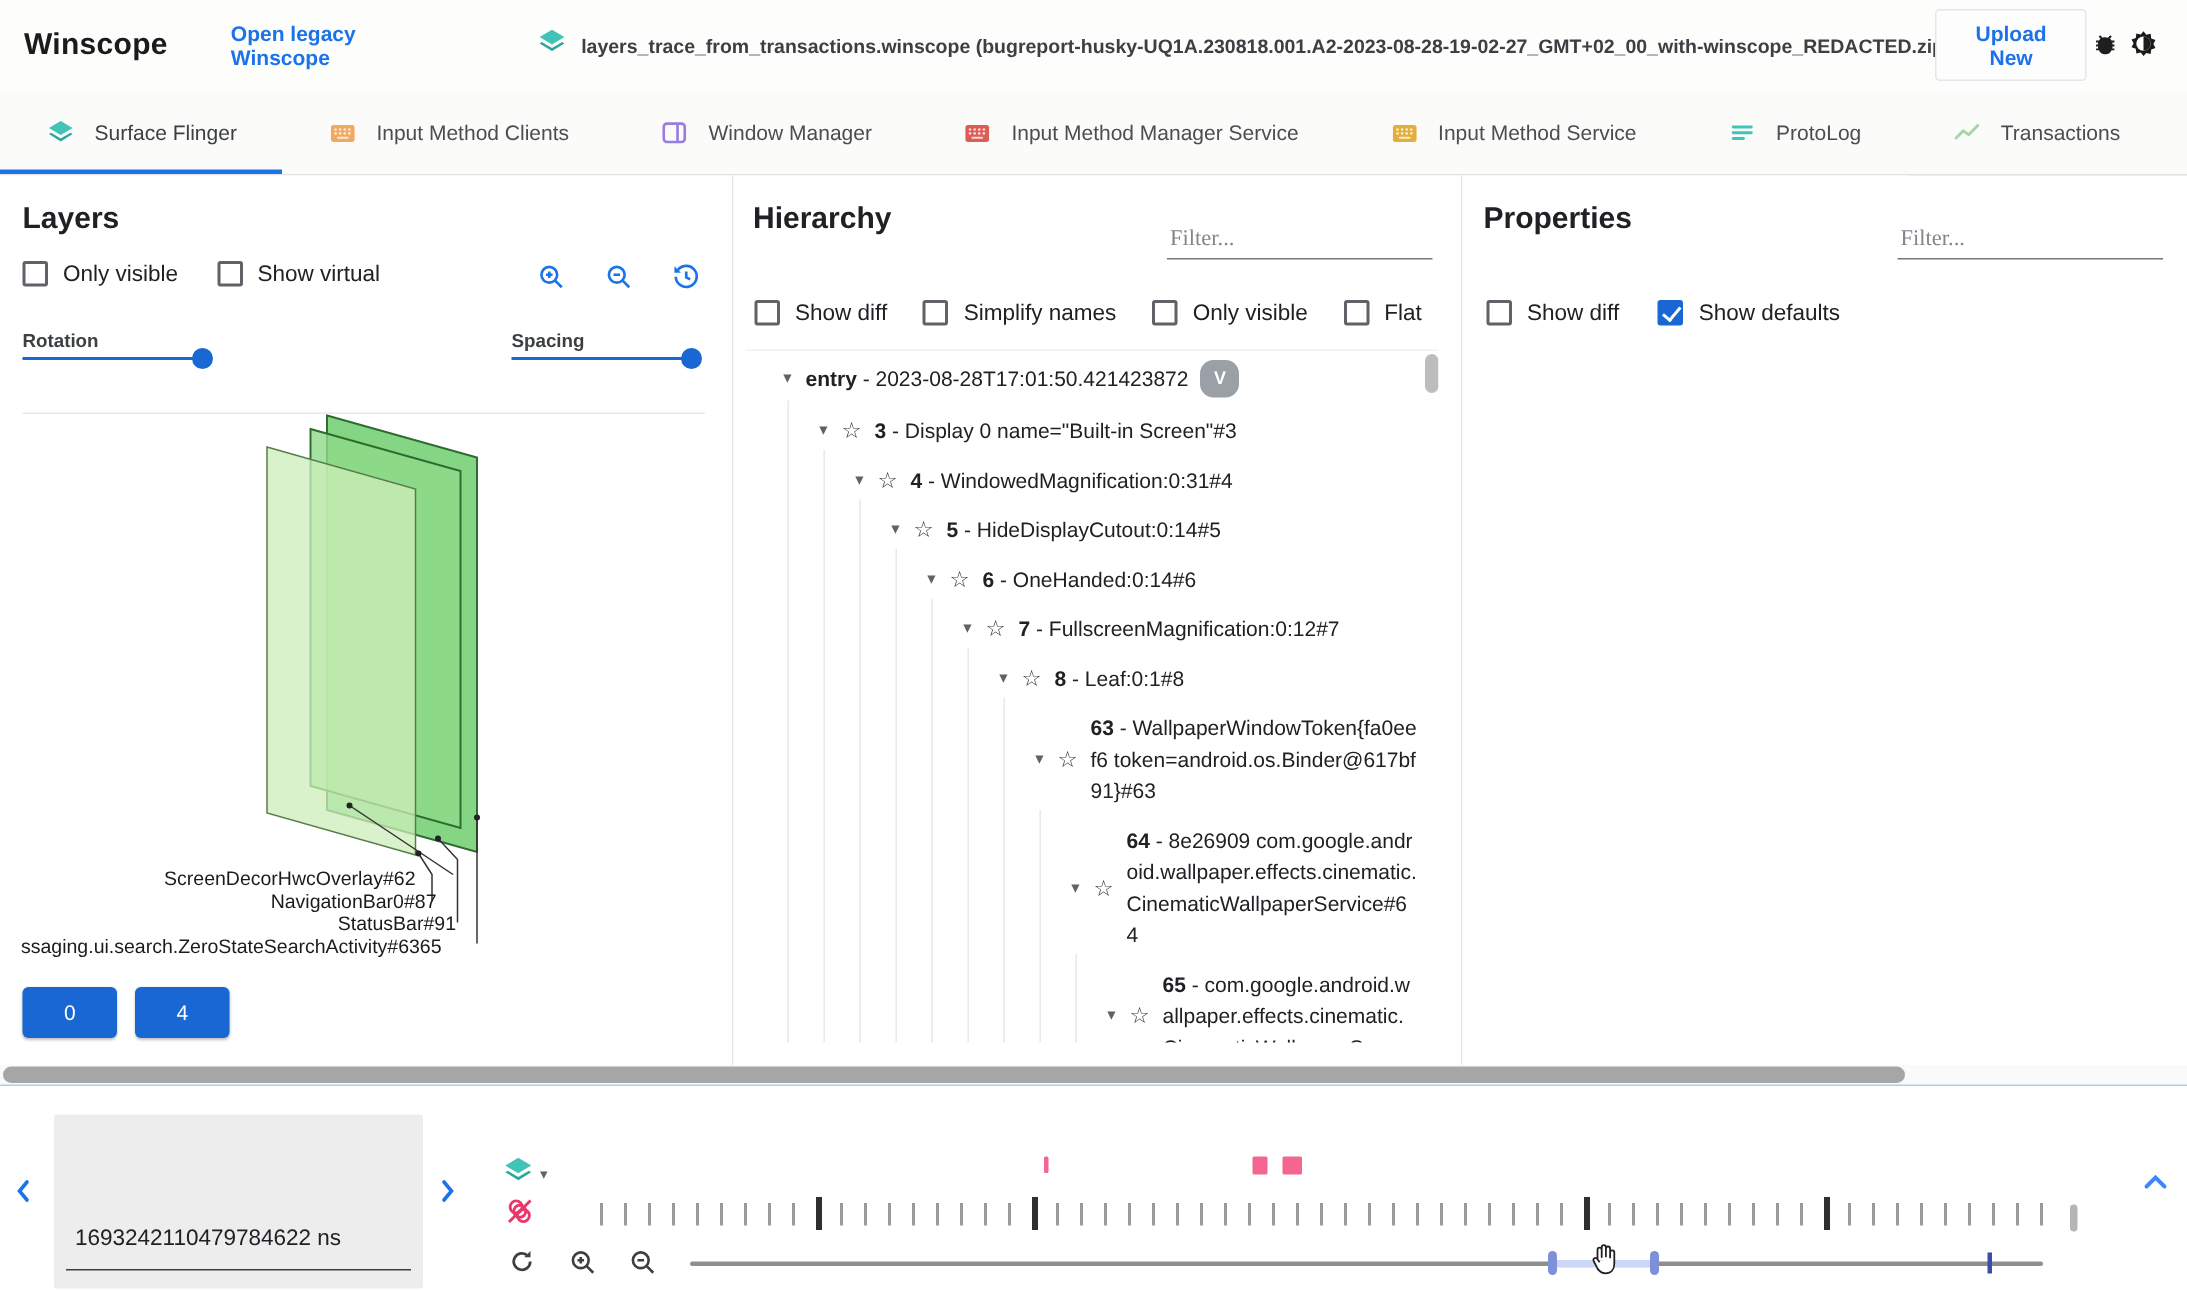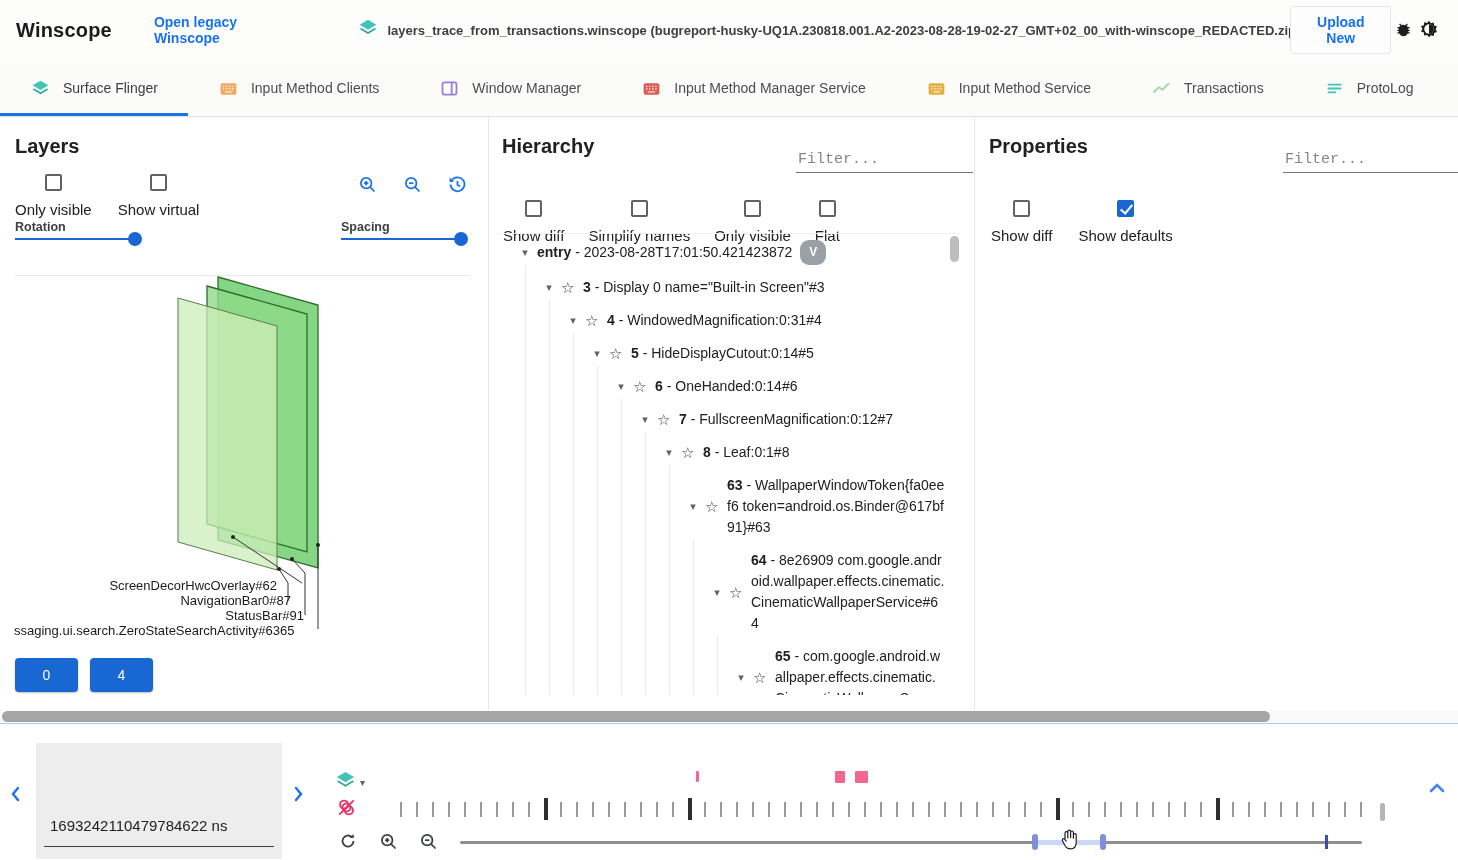--- a/index.html
+++ b/index.html
@@ -25,39 +25,39 @@
 
   
   .main { position:absolute; left:0; top:117px; width:1272px; height:593px; display:flex; }
   .panel { position:relative; height:593px; background:#fff; }
   .panel-title { font-size:20px; font-weight:bold; color:#202124; }
   #layers-panel { width:489px; border-right:1px solid #e6e6e6; }
   #hierarchy-panel { width:486px; border-right:1px solid #e6e6e6; }
   #properties-panel { flex:1; }
 
   .cb-row { display:flex; align-items:center; gap:26px; font-size:15px; color:#202124; }
-  .cb { display:flex; align-items:center; gap:10px; cursor:pointer;flex-direction:column; }
+  .cb { display:flex; align-items:center; gap:10px; cursor:pointer; }
   .box { width:17px; height:17px; border:2px solid #5f6368; border-radius:2px; background:#fff; flex:0 0 auto; position:relative; }
   .box.checked { background:#1967d2; border-color:#1967d2; }
   .box.checked::after { content:""; position:absolute; left:4px; top:0px; width:5px; height:10px; border:solid #fff; border-width:0 2px 2px 0; transform:rotate(40deg); }
 
   
   .lp-cbs { position:absolute; left:15px; top:57px; }
   .lp-tools { position:absolute; right:18px; top:55px; display:flex; gap:20px; }
   .lp-tools .icon-btn svg { display:block; }
   .slider-label { position:absolute; font-size:12.5px; font-weight:bold; color:#3c4043; }
   .slider { position:absolute; height:2px; background:#1967d2; cursor:pointer; }
   .slider .thumb { position:absolute; right:-7px; top:-6px; width:14px; height:14px; border-radius:50%; background:#1967d2; }
   .lp-divider { position:absolute; left:15px; right:18px; top:158px; height:1px; background:#e9e9e9; }
   .scene-label { position:absolute; font-size:13px; color:#1b1b1b; white-space:nowrap; }
   .lp-btns { position:absolute; left:15px; top:541px; display:flex; gap:12px; }
   .blue-btn { width:63px; height:34px; background:#1967d2; color:#fff; border:none; border-radius:4px; font-size:14px; font-family:inherit; cursor:pointer; box-shadow:0 1px 2px rgba(0,0,0,.25); }
 
   
-  .filter-input { position:absolute; top:30px; width:177px; border:none; border-bottom:1px solid #747775; background:transparent; font-size:15px; font-family:Liberation Mono, monospace; padding:4px 2px; color:#202124; outline:none;margin-left:18px; }
+  .filter-input { position:absolute; top:30px; width:177px; border:none; border-bottom:1px solid #747775; background:transparent; font-size:15px; font-family:Liberation Serif, serif; padding:4px 2px; color:#202124; outline:none; }
   .filter-input::placeholder { color:#80868b; }
   .hp-cbs { position:absolute; left:14px; top:83px; gap:0; }
   .hp-cbs .cb { margin-right:24px; }
 
   
   .tree { position:absolute; left:8px; top:116px; width:462px; height:462px; overflow:hidden; border-top:1px solid #f0f0f0; }
   .guide { position:absolute; width:1px; background:#e8e8e8; }
   .trow { position:relative; display:flex; align-items:center; padding:6px 14px 6px 0; font-size:14px; line-height:21px; cursor:pointer; }
   .tcaret { width:24px; flex:0 0 auto; font-size:11px; color:#5f6368; text-align:center; }
   .tstar { width:22px; flex:0 0 auto; font-size:15px; color:#3c4043; }
@@ -183,33 +183,33 @@
             <circle cx="10" cy="12.5" r="1"></circle>
             <circle cx="13.5" cy="12.5" r="1"></circle>
             <circle cx="17" cy="12.5" r="1"></circle>
             <rect x="7.5" y="15" width="9" height="1.6" rx=".8"></rect>
           </g>
         </svg>
       <span>Input Method Service</span>
     </div>
     <div class="tab">
       <svg width="21" height="21" viewBox="0 0 24 24">
-          <polyline points="3.5,16 9,10.5 13,13.5 20,6.5" fill="none" stroke="#a5d6a7" stroke-width="2.2" stroke-linecap="round" stroke-linejoin="round"></polyline>
-        </svg>
-      <span>Transactions</span>
-    </div>
-    <div class="tab">
-      <svg width="21" height="21" viewBox="0 0 24 24">
           <g fill="#41c3b8">
             <rect x="4" y="6.5" width="16" height="2.2" rx="1.1"></rect>
             <rect x="4" y="10.9" width="16" height="2.2" rx="1.1"></rect>
             <rect x="4" y="15.3" width="10" height="2.2" rx="1.1"></rect>
           </g>
         </svg>
       <span>ProtoLog</span>
+    </div>
+    <div class="tab">
+      <svg width="21" height="21" viewBox="0 0 24 24">
+          <polyline points="3.5,16 9,10.5 13,13.5 20,6.5" fill="none" stroke="#a5d6a7" stroke-width="2.2" stroke-linecap="round" stroke-linejoin="round"></polyline>
+        </svg>
+      <span>Transactions</span>
     </div>
     <div class="tab">
       
       
     </div>
   </div>
 
   <div class="main">
 
     <div class="panel" id="layers-panel">

